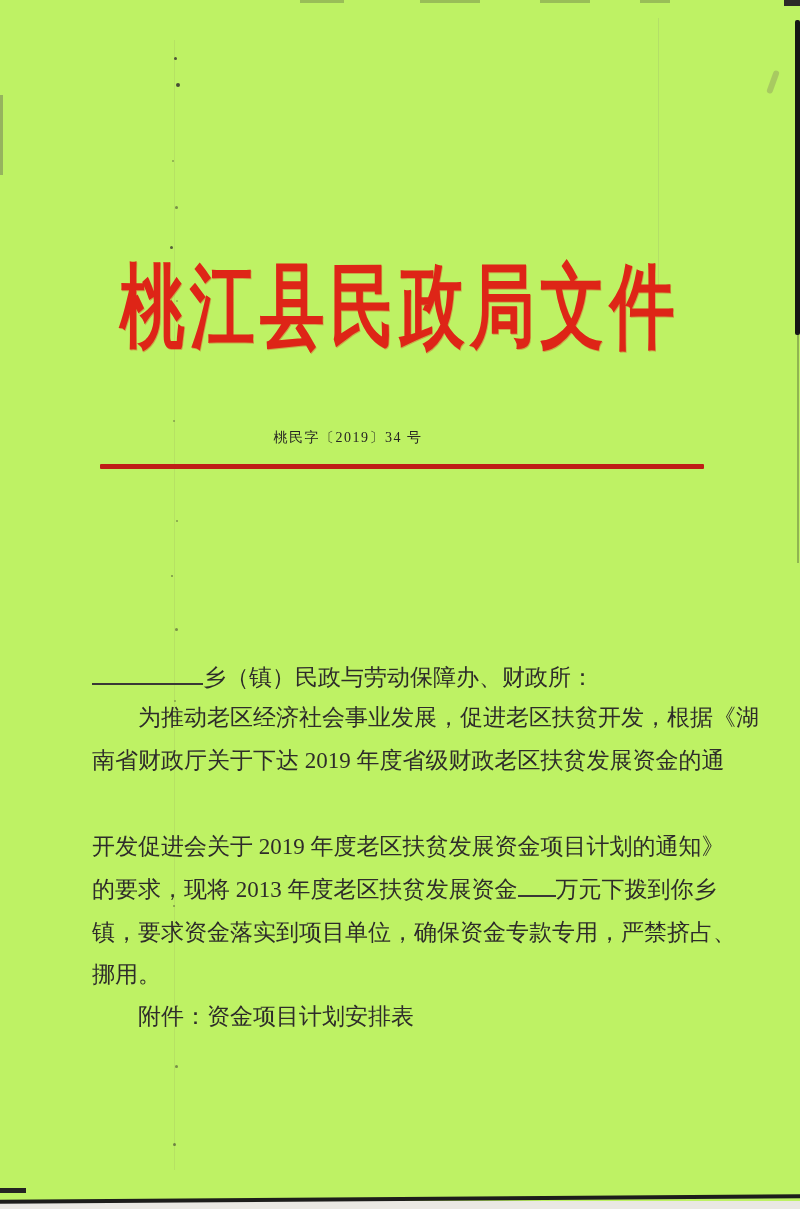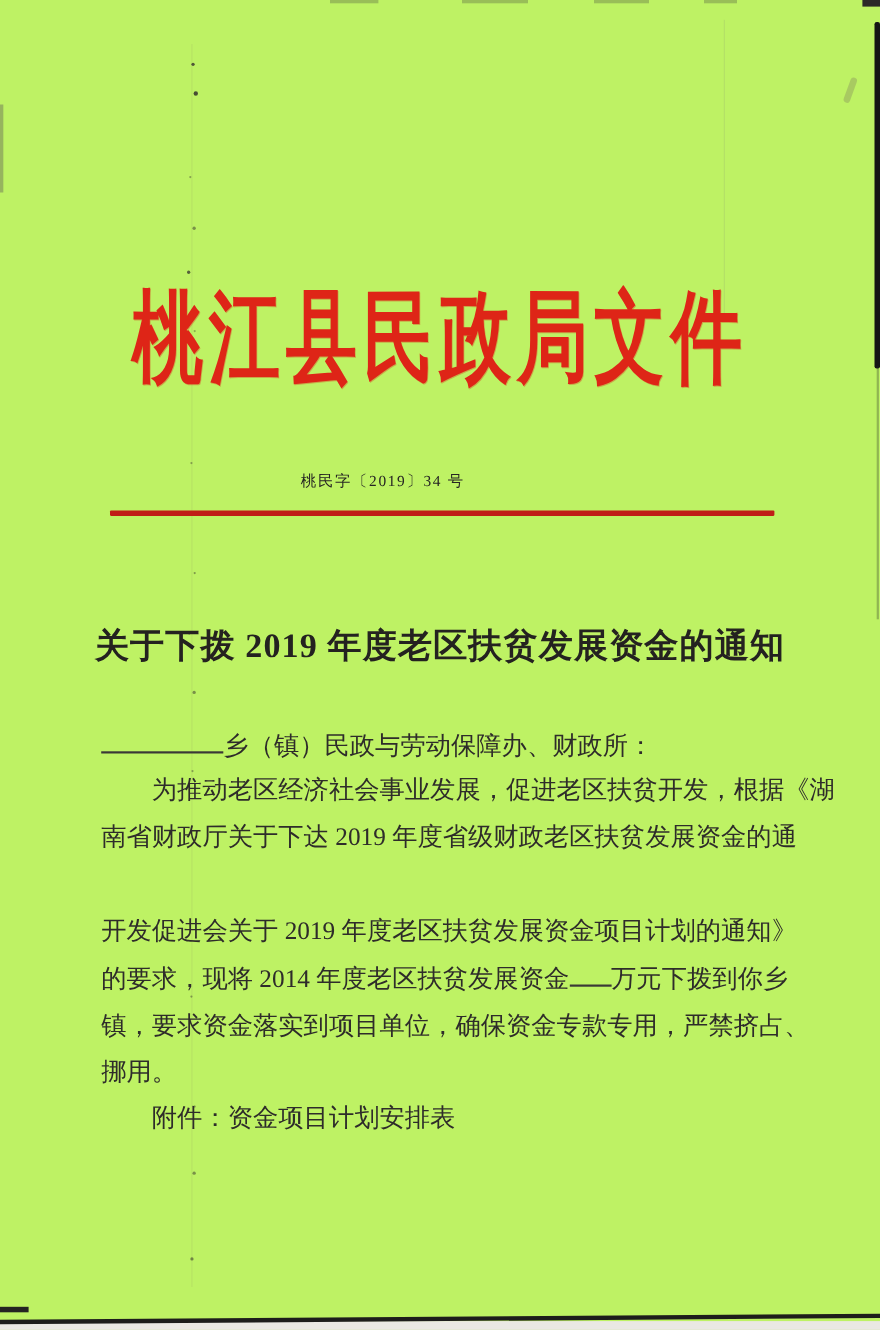--- a/index.html
+++ b/index.html
@@ -211,32 +211,31 @@
   <div class="speck" style="left:173px;top:1143px;width:3px;height:3px;opacity:.55"></div>
 
   <div class="red-header">
     <span class="t">桃江县民政局文件</span>
   </div>
 
   <div class="doc-number">桃民字〔2019〕34 号</div>
 
   <div class="red-rule"></div>
 
-  <h1 class="notice-title">关于下拨 2019 年度老区扶贫发展资金的通知</h1>
 
   <div class="line bl-0 indent">为推动老区经济社会事业发展，促进老区扶贫开发，根据《湖</div>
 
   <div class="line top-salutation">
     <span class="blank-long"></span><span>乡（镇）民政与劳动保障办、财政所：</span>
   </div>
   <div class="line bl-1">南省财政厅关于下达 2019 年度省级财政老区扶贫发展资金的通</div>
   <div class="line bl-3">开发促进会关于 2019 年度老区扶贫发展资金项目计划的通知》</div>
 
   <div class="line bl-fund">
-    <span>的要求，现将 2014 年度老区扶贫发展资金</span><span class="blank-short"></span><span>万元下拨到你乡</span>
+    <span>的要求，现将 2013 年度老区扶贫发展资金</span><span class="blank-short"></span><span>万元下拨到你乡</span>
   </div>
 
   <div class="line bl-4">镇，要求资金落实到项目单位，确保资金专款专用，严禁挤占、</div>
   <div class="line bl-5">挪用。</div>
 
   <div class="line attachment indent">附件：资金项目计划安排表</div>
 
   <div class="bottom-under"></div>
   <div class="bottom-scan-edge"></div>
   <div class="bottom-left-dash"></div>

